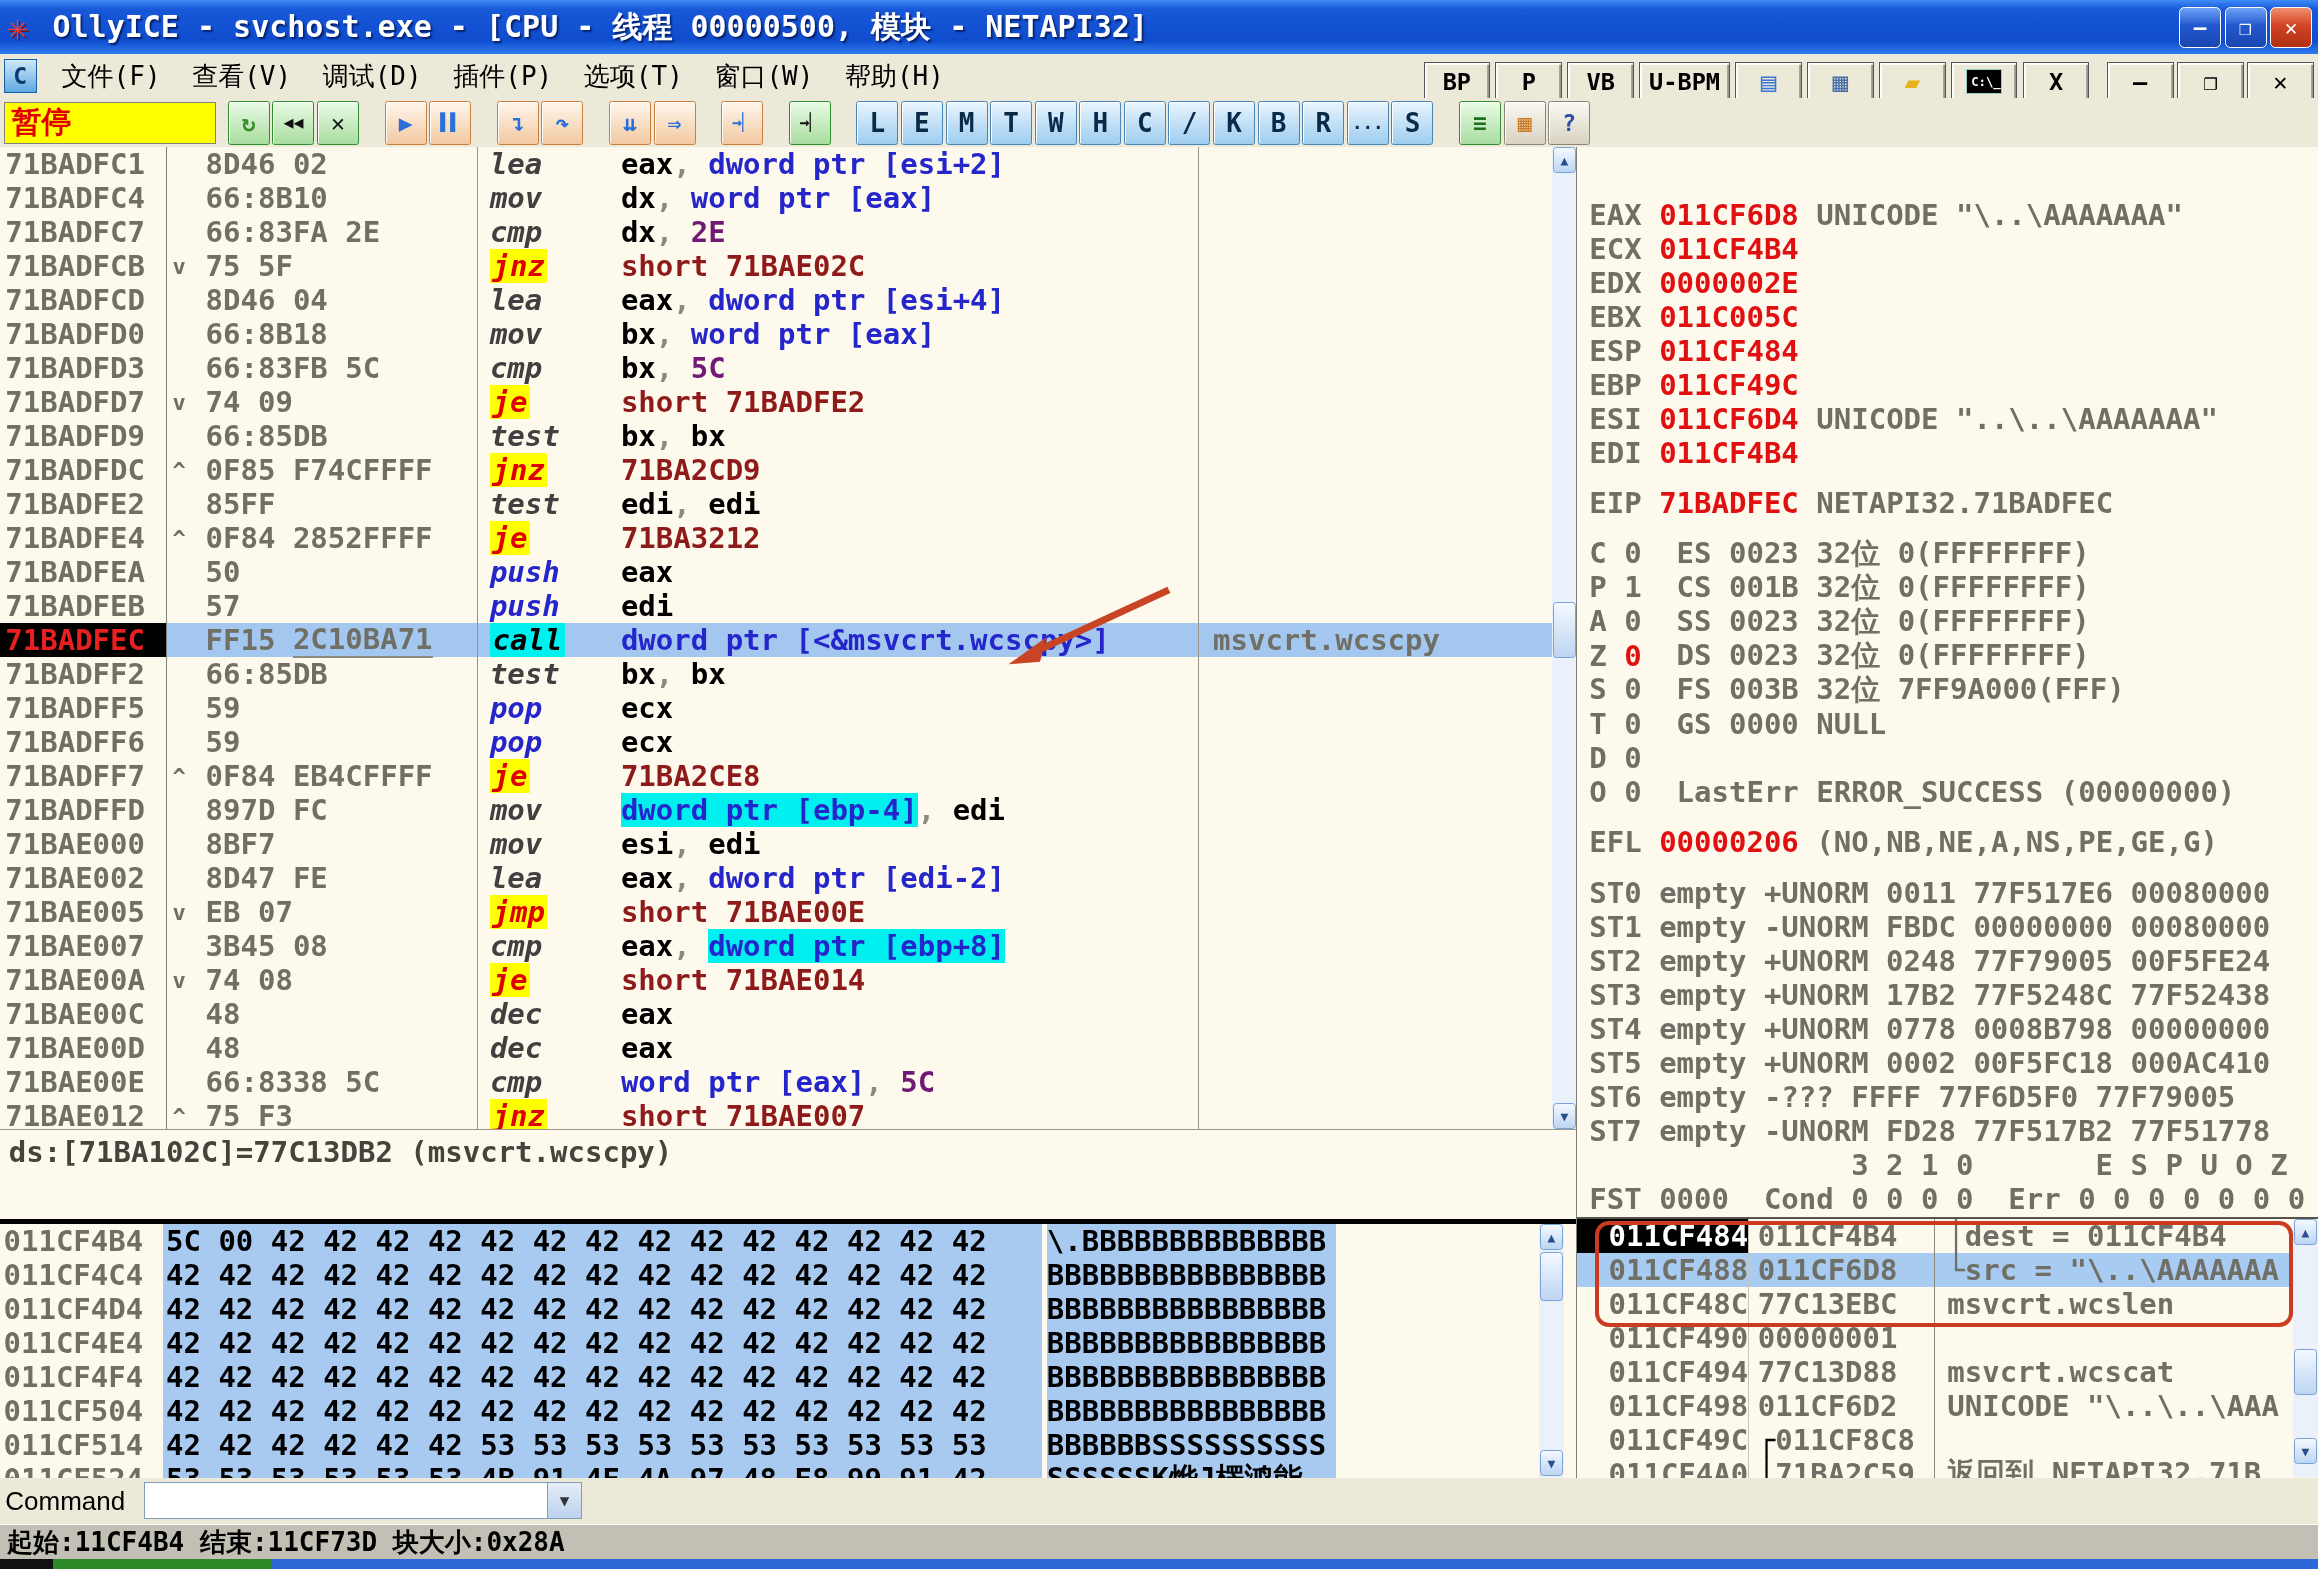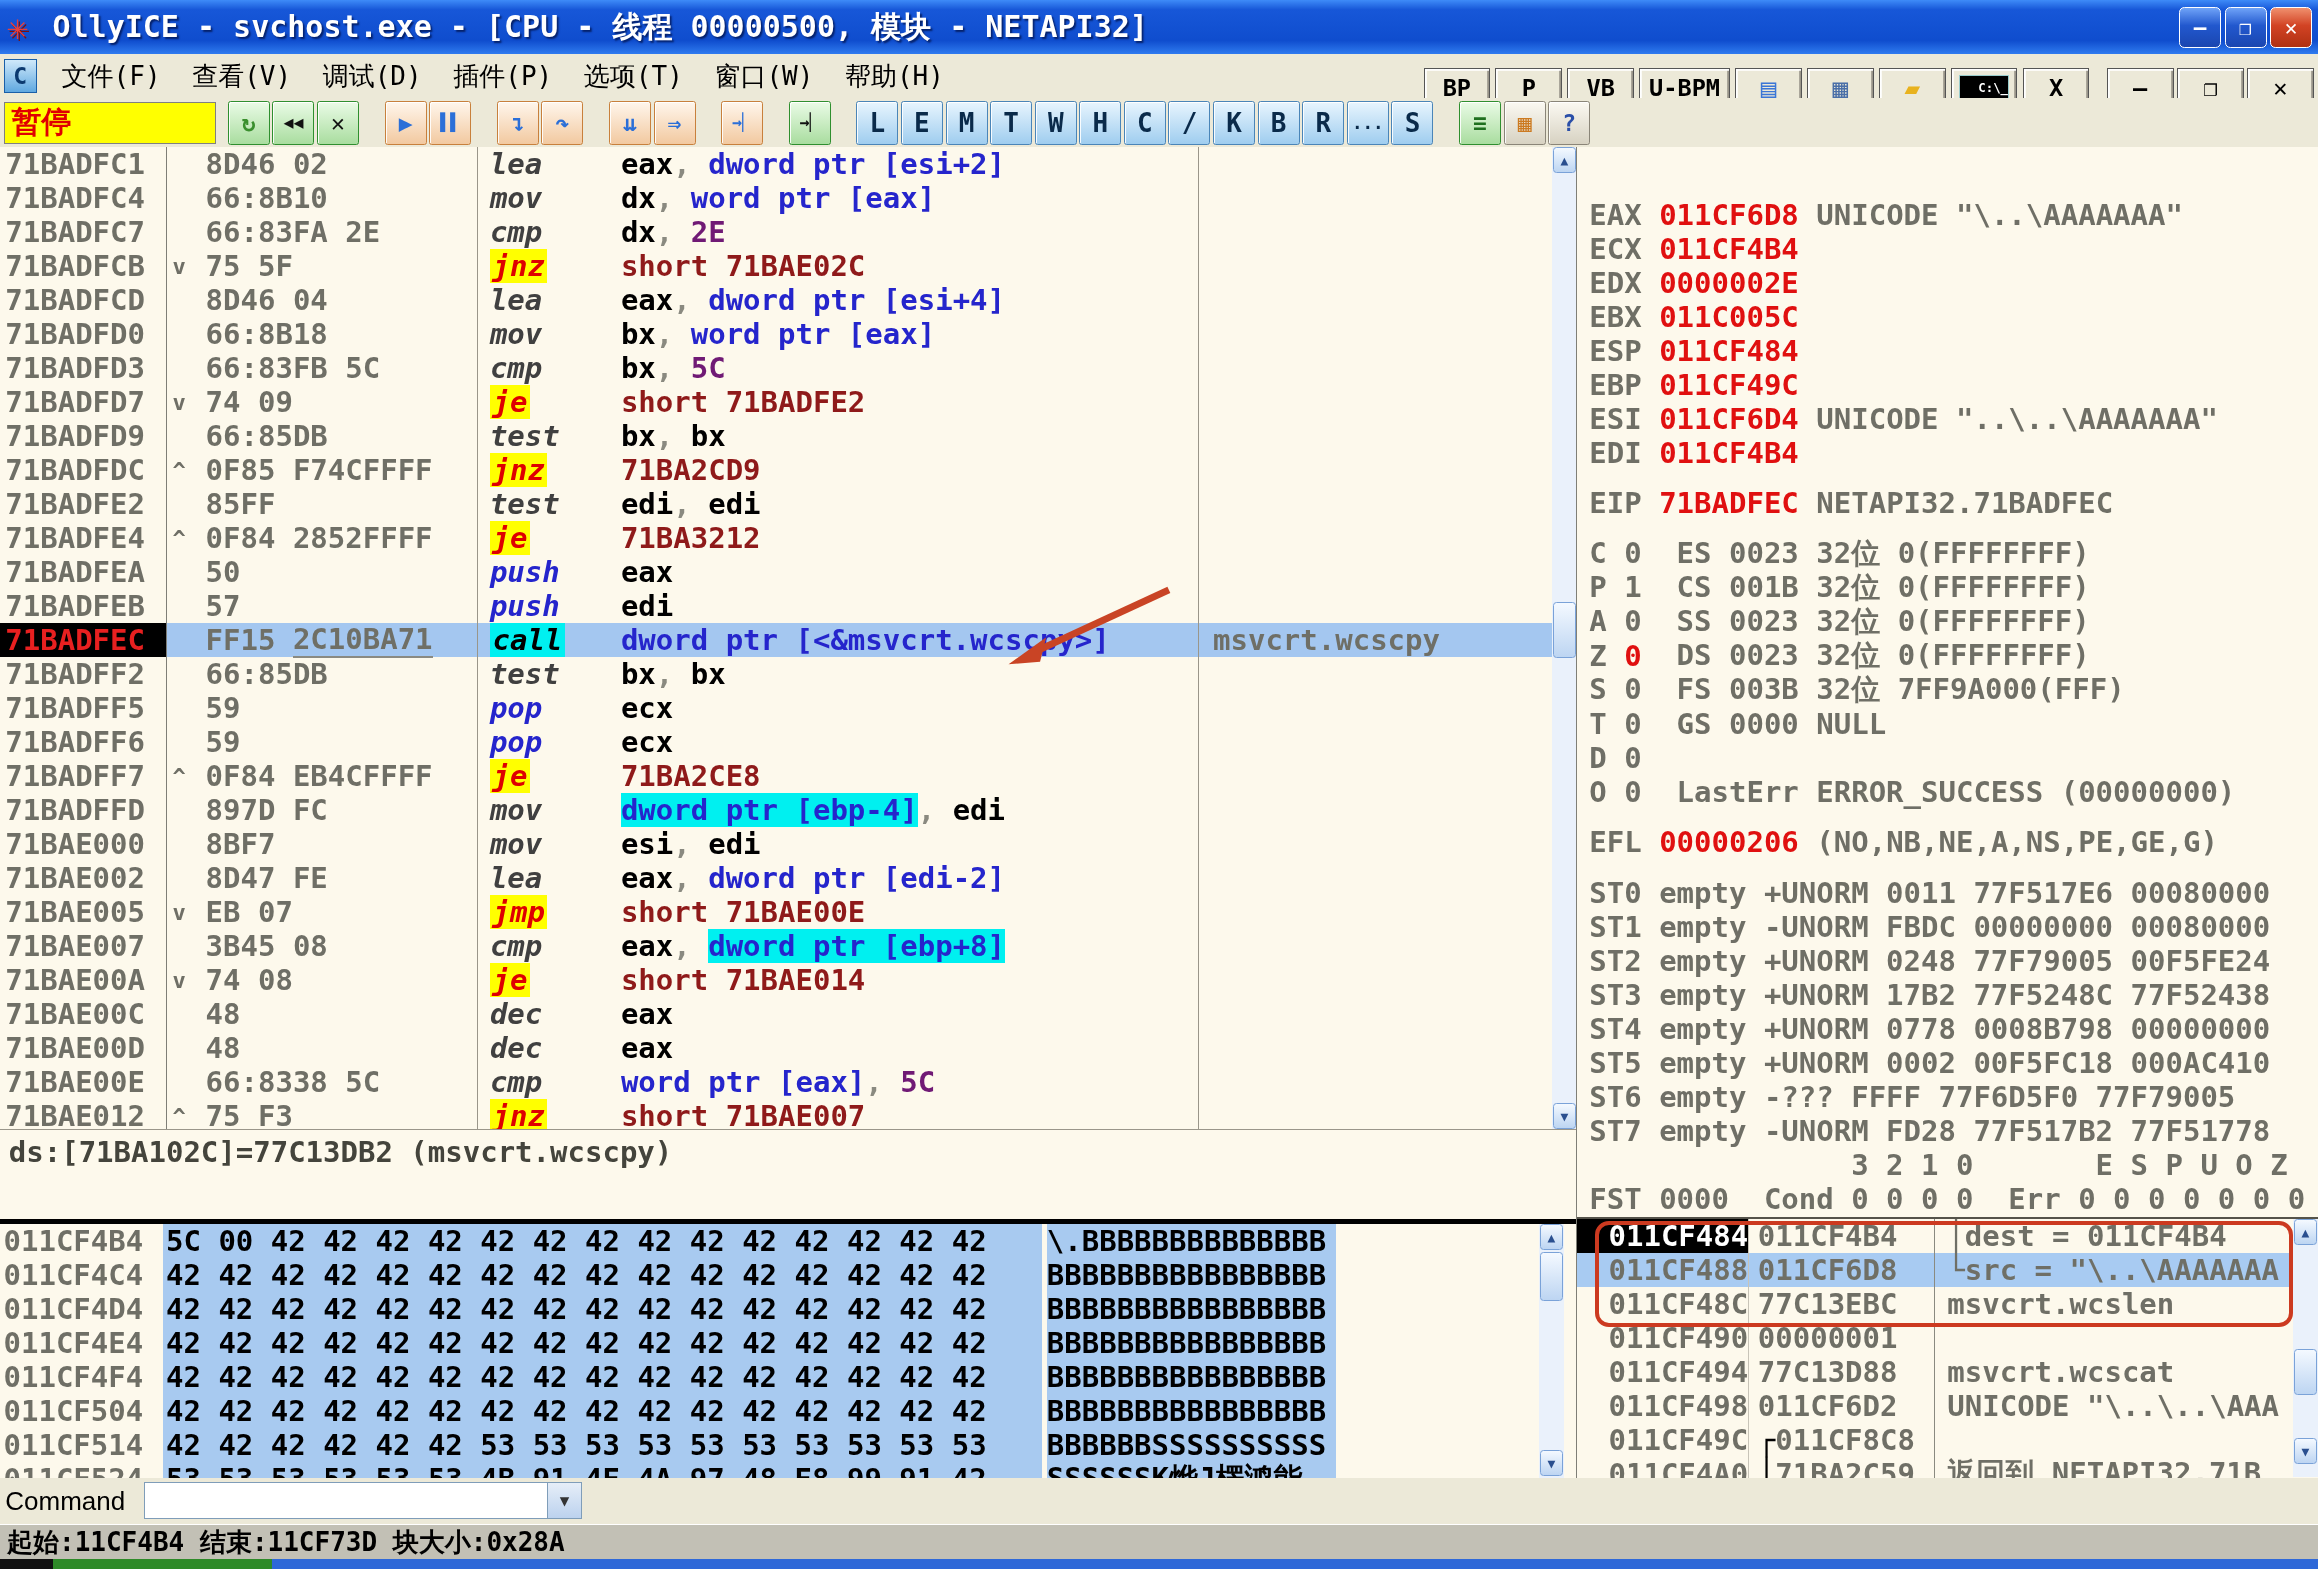--- a/index.html
+++ b/index.html
@@ -17,30 +17,30 @@
     justify-content:center;color:#fff;font-size:21px;font-weight:700;
     background:linear-gradient(#6FA3F8,#2258CE 45%,#1A46B0);}
   .wbtn.close{background:linear-gradient(#F0906E,#D24324 45%,#B03012);}
   
   .menubar{position:absolute;top:54px;left:0;width:2319px;height:44px;background:#ECE9D8;
     display:flex;align-items:center;border-bottom:0.9px solid #fff;}
   .c-icon{width:31.5px;height:31.5px;margin:0 8.8px 0 3.5px;background:linear-gradient(#CFE9FA,#5FA8E0);
     border:1.8px solid #1A5FA8;color:#0C3A70;font-weight:700;font-size:23px;display:flex;
     align-items:center;justify-content:center;}
   .menu-item{padding:0 15.8px;font-size:26px;color:#000;white-space:pre;}
-  .menu-right{position:absolute;right:5.3px;top:14px;display:flex;align-items:center;gap:5.3px;border-radius:18px;}
+  .menu-right{position:absolute;right:5.3px;top:8px;display:flex;align-items:center;gap:5.3px;border-radius:18px;}
   .mr-btn{height:37px;min-width:47px;padding:0 8.8px;background:#ECE9D8;border:0.9px solid #555;
     box-shadow:inset 1.8px 1.8px 0 #fff, inset -1.8px -1.8px 0 #9a968a;font-size:23.6px;font-weight:700;
     display:flex;align-items:center;justify-content:center;}
   .mr-ico{width:46px;}
   .ico-note{color:#3B76D6;font-size:26px;}
   .ico-calc{color:#4A6FA8;font-size:26px;}
   .ico-folder{color:#E8B21E;font-size:26px;}
   .ico-console{background:#000;color:#fff;font-size:12.3px;width:30px;height:23px;display:flex;
-    align-items:center;justify-content:flex-start;padding-left:18px;border:1.8px solid #9cc;}
+    align-items:center;justify-content:flex-start;padding-left:4px;border:1.8px solid #9cc;}
   .mdi-btns{display:flex;gap:3.5px;margin-left:12.3px;}
   
   .toolbar{position:absolute;top:98px;left:0;width:2319px;height:49px;background:#ECE9D8;
     display:flex;align-items:center;border-bottom:1.8px solid #9a968a;}
   .pause-box{width:203px;height:40px;margin-left:3.5px;margin-right:12.3px;background:#FFFF00;
     border:0.9px solid #808080;color:#E00000;font-weight:700;font-size:30px;display:flex;
     align-items:center;padding-left:7px;}
   .tbtn{width:40px;height:42px;margin-right:2.6px;display:flex;align-items:center;justify-content:center;
     border-radius:2.6px;font-weight:700;background:linear-gradient(#FBF9F2,#D7D2C2);
     border:0.9px solid #8A8578;box-shadow:inset 0.9px 0.9px 0 #fff;font-size:23px;}

